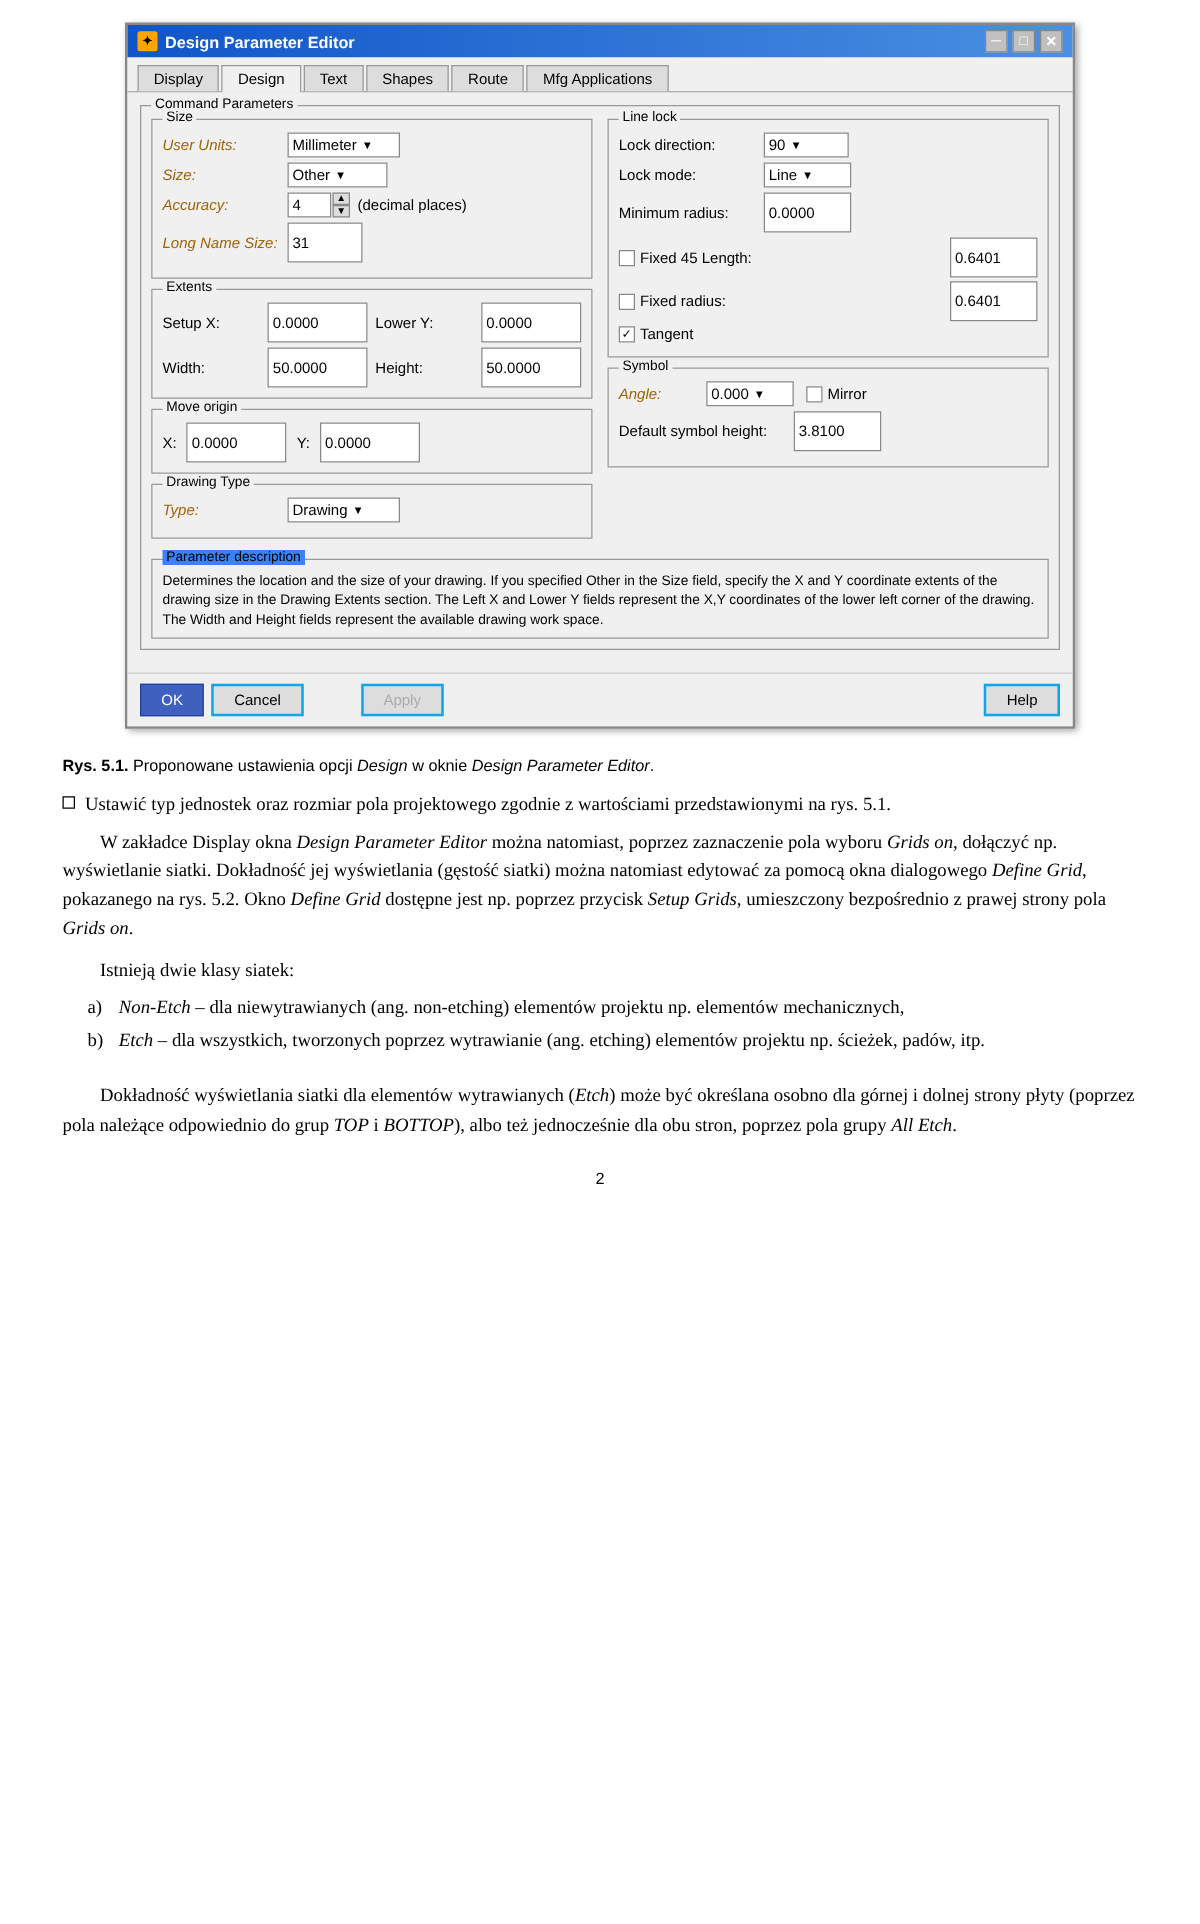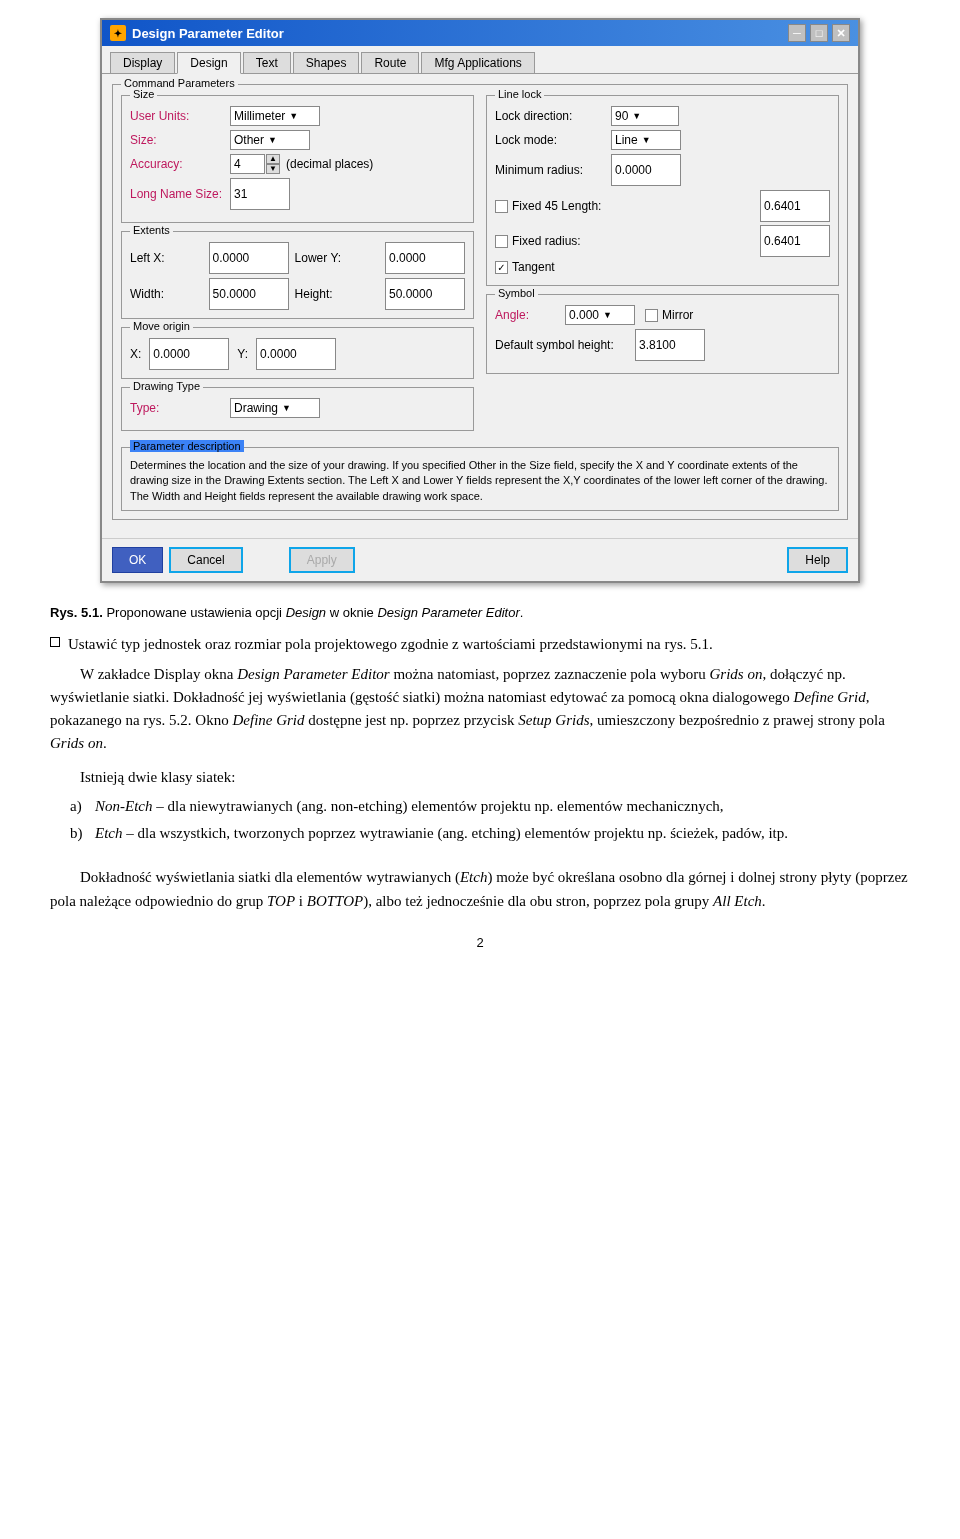--- a/index.html
+++ b/index.html
@@ -110,21 +110,22 @@
     
     .form-row {
       display: flex;
       align-items: center;
       margin-bottom: 4px;
       font-family: Arial, sans-serif;
       font-size: 12px;
     }
     .form-label {
       min-width: 100px;
-      color: #be185d;
+      color: #a16207;
+      font-style: italic;
     }
     .form-label-sm {
       min-width: 70px;
     }
 
     
     .input-field {
       border: 1px solid #888;
       background: #fff;
       font-family: Arial, sans-serif;
@@ -395,21 +396,21 @@
                     <span class="form-label">Long Name Size:</span>
                     <input class="input-field input-w60" value="31" readonly="" style="">
                   </div>
                 </div>
               </div>
 
               <div class="group-box">
                 <span class="group-label">Extents</span>
                 <div class="group-content">
                   <div class="extents-grid">
-                    <span>Left X:</span>
+                    <span>Setup X:</span>
                     <input class="input-field" value="0.0000" readonly="" style="">
                     <span>Lower Y:</span>
                     <input class="input-field" value="0.0000" readonly="" style="">
                     <span>Width:</span>
                     <input class="input-field" value="50.0000" readonly="" style="">
                     <span>Height:</span>
                     <input class="input-field" value="50.0000" readonly="" style="">
                   </div>
                 </div>
               </div>

